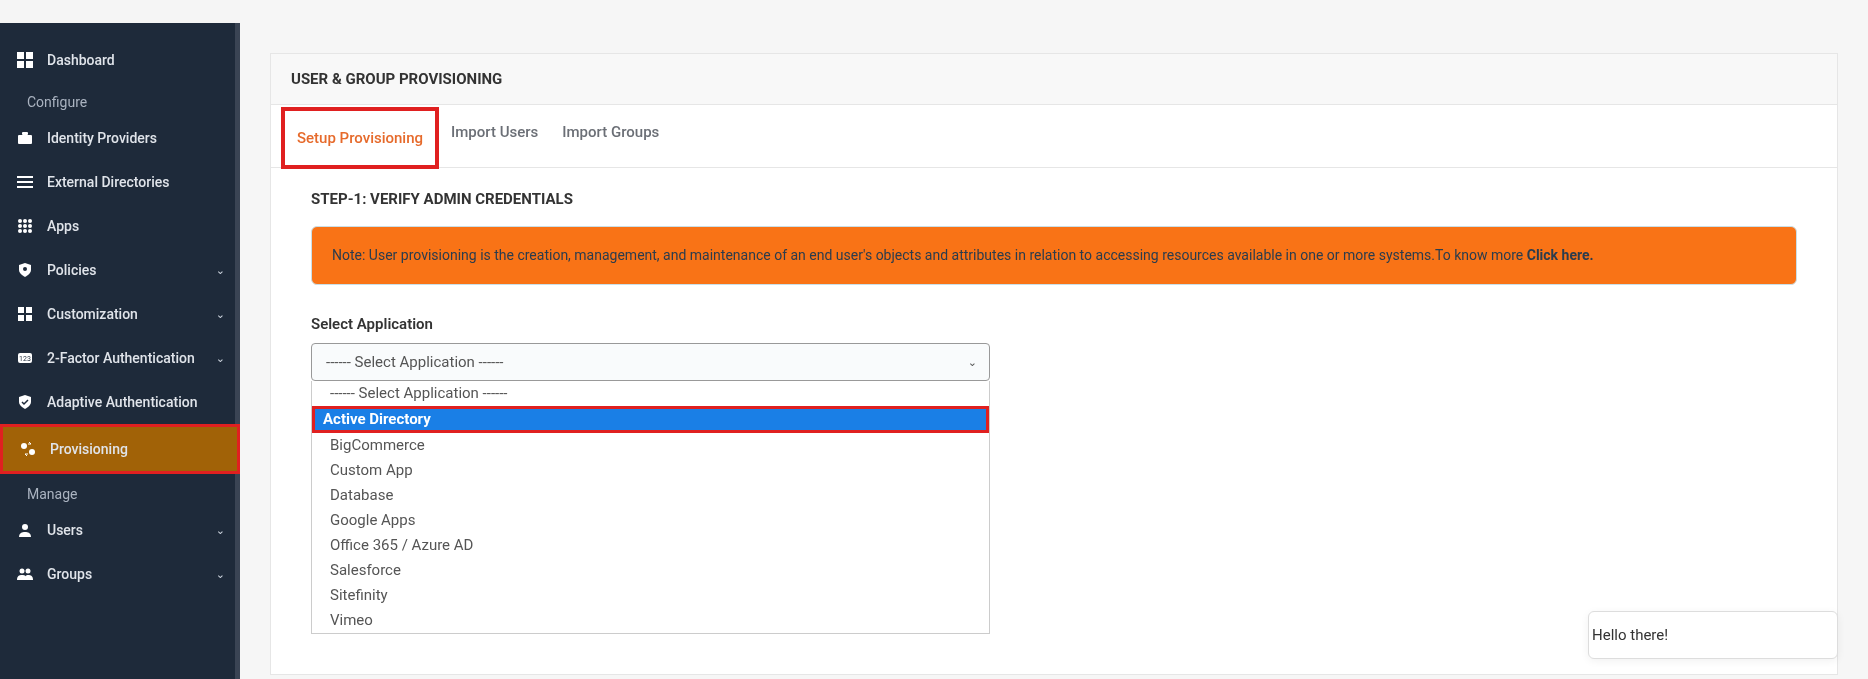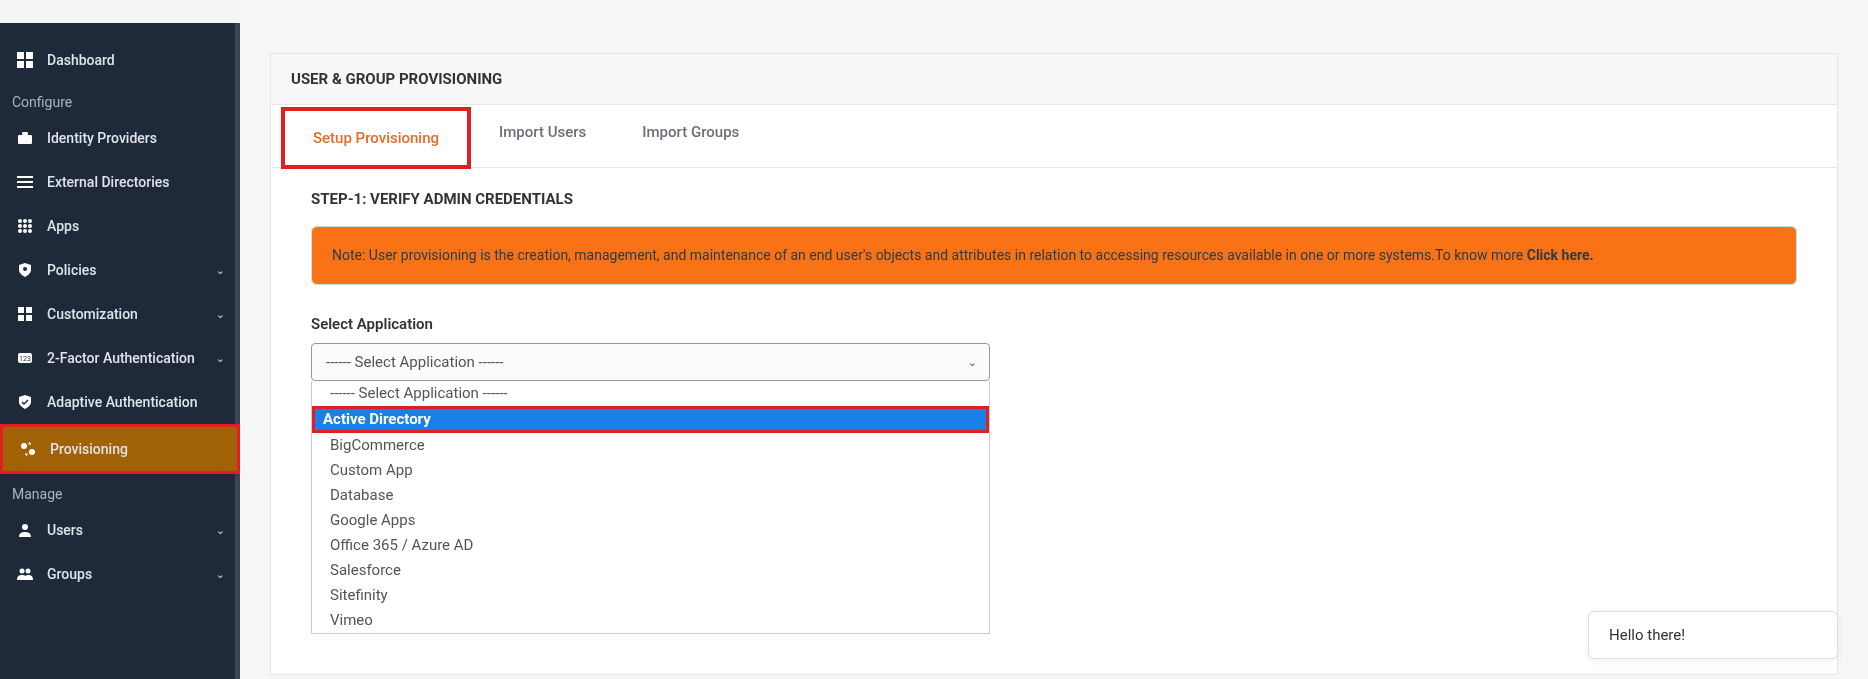--- a/index.html
+++ b/index.html
@@ -42,21 +42,21 @@
     }
     .sidebar-item .label {
       flex: 1;
       font-weight: 500;
     }
     .sidebar-item .chevron {
       font-size: 11px;
       color: #cfd6e0;
     }
     .sidebar-section {
-      padding: 12px 12px 6px;
+      padding: 12px 27px 6px;
       color: #aab3c0;
       font-size: 14px;
     }
     .highlight-red {
       border: 3px solid #e02020;
     }
     .main {
       flex: 1;
       background: #f6f6f6;
       padding: 25px 30px 0 30px;
@@ -74,21 +74,21 @@
       font-size: 15px;
       color: #333;
       background: #f8f8f8;
     }
     .tabs {
       display: flex;
       border-bottom: 1px solid #e6e6e6;
       padding: 0 10px;
     }
     .tab {
-      padding: 18px 28px;
+      padding: 18px 12px;
       font-size: 15px;
       color: #6b6f76;
       cursor: pointer;
       font-weight: 500;
     }
     .tab.active {
       color: #e66a2b;
     }
     .tab.highlight-red {
       border: 4px solid #e02020;
@@ -171,21 +171,21 @@
       padding: 0 8px;
       font-weight: bold;
     }
     .chat-bubble {
       position: absolute;
       right: 30px;
       bottom: 20px;
       background: #fff;
       border: 1px solid #ddd;
       border-radius: 6px;
-      padding: 14px 20px;
+      padding: 14px 3px;
       font-size: 15px;
       color: #333;
       width: 250px;
       box-shadow: 0 2px 8px rgba(0,0,0,0.06);
     }
     .sidebar-scroll {
       position: absolute;
       right: 0;
       top: 0;
       width: 5px;

